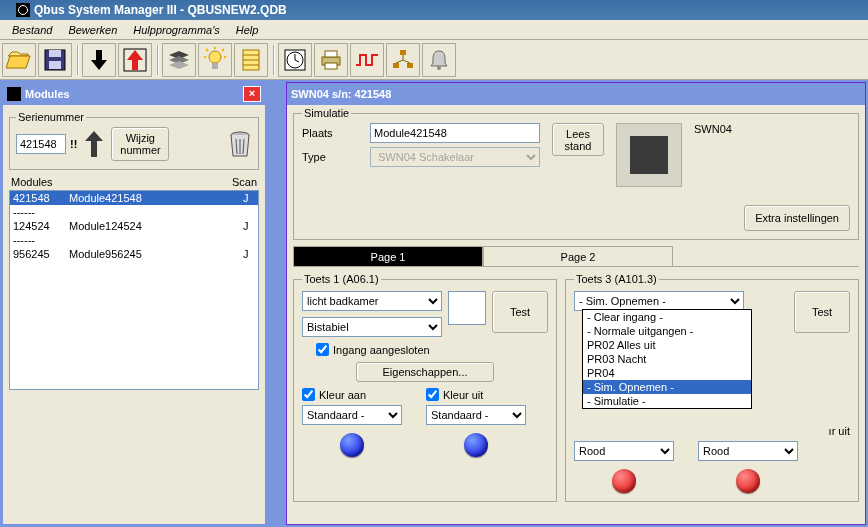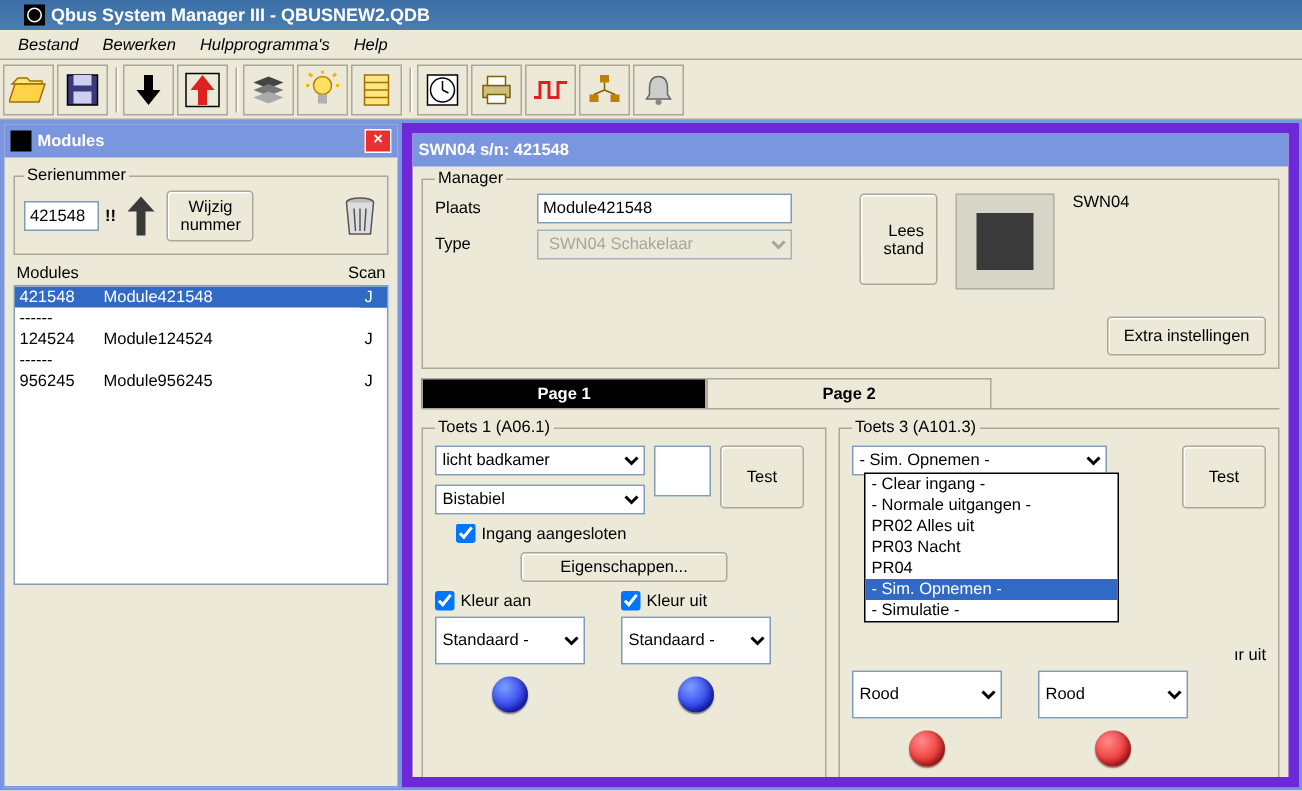--- a/index.html
+++ b/index.html
@@ -14,21 +14,21 @@
 
 .menubar { background: #ece9d8; height: 20px; display: flex; align-items: center; border-bottom: 1px solid #aca899; padding: 0 4px; font-style: italic; }
 .menubar span { padding: 2px 8px; cursor: pointer; }
 
 
 .toolbar { background: #ece9d8; height: 40px; display: flex; align-items: center; border-bottom: 1px solid #aca899; padding: 2px; }
 .tool { width: 34px; height: 34px; border: 1px solid #aca899; background: #ece9d8; margin-right: 2px; display: flex; align-items: center; justify-content: center; cursor: pointer; position: relative; }
 .tsep { width: 2px; height: 30px; border-left: 1px solid #aca899; border-right: 1px solid #fff; margin: 0 3px; }
 
 
-.main { display: flex; height: calc(527px - 80px); background: #7a96df; padding: 2px; gap: 2px; }
+.main { display: flex; height: calc(527px - 80px); background: #7a96df; padding: 2px; gap: 20px; }
 
 
 .modules-panel { width: 264px; background: #ece9d8; border: 1px solid #7a96df; display: flex; flex-direction: column; }
 .panel-title { background: #7a96df; color: #fff; height: 22px; display: flex; align-items: center; padding: 0 4px; font-weight: bold; font-size: 12px; }
 .panel-title .icon { width: 14px; height: 14px; background: #000; margin-right: 4px; }
 .panel-title .close { margin-left: auto; width: 18px; height: 16px; background: #e83030; border: 1px solid #fff; color: #fff; text-align: center; line-height: 13px; font-weight: bold; cursor: pointer; }
 .panel-body { padding: 6px; flex: 1; }
 
 fieldset.serienr { border: 1px solid #aca899; padding: 4px 6px 8px 6px; margin-bottom: 6px; }
 fieldset.serienr legend { font-size: 11px; padding: 0 2px; }
@@ -42,56 +42,56 @@
 .mod-header { display: flex; justify-content: space-between; padding: 0 2px 2px 2px; font-size: 11px; }
 .mod-list { border: 1px solid #7f9db9; background: #fff; height: 200px; font-family: 'Courier New', monospace; font-size: 12px; overflow: hidden; }
 .mod-row { display: flex; white-space: pre; }
 .mod-row.sel { background: #316ac5; color: #fff; }
 .mod-row .c1 { width: 56px; padding: 1px 3px; }
 .mod-row .c2 { flex: 1; padding: 1px 3px; }
 .mod-row .c3 { width: 18px; padding: 1px 3px; }
 .mod-row.sep .c1, .mod-row.sep .c2 { color: #000; }
 
 
-.right-panel { flex: 1; background: #ece9d8; border: 7px solid #6d28d9; display: flex; flex-direction: column; overflow: hidden; }
+.right-panel { flex: 1; background: #ece9d8; border: 1px solid #6d28d9; display: flex; flex-direction: column; overflow: hidden; }
 .right-body { padding: 0; flex: 1; overflow: hidden; }
 
 fieldset.algemeen { border: 1px solid #aca899; margin: 2px 6px 6px 6px; padding: 4px 8px 8px 8px; }
 fieldset.algemeen legend { padding: 0 2px; }
 .alg-row { display: flex; align-items: center; margin-bottom: 4px; gap: 8px; }
 .alg-label { width: 60px; }
 input.txt, select.sel { border: 1px solid #7f9db9; background: #fff; height: 20px; padding: 1px 3px; }
 input.txt { width: 170px; }
 select.sel { width: 170px; }
 select.dis { background: #ece9d8; color: #888; }
-.btn-big { width: 52px; height: 61px; display: flex; align-items: center; justify-content: center; text-align: right; margin-left: 33px; }
+.btn-big { width: 52px; height: 33px; display: flex; align-items: center; justify-content: center; text-align: center; }
 .mod-img { width: 66px; height: 64px; background: #d6d5c8; border: 1px solid #b0afa3; display: flex; align-items: center; justify-content: center; }
 .mod-img-inner { width: 38px; height: 38px; background: #3a3a3a; }
 .extra-btn { margin-left: auto; padding: 6px 10px; }
 
 
 .tabs { display: flex; margin: 0 6px; }
-.tab { flex: 0 0 190px; height: 20px; display: flex; align-items: center; justify-content: center; border: 1px solid #aca899; border-bottom: none; cursor: pointer; font-weight: bold; }
+.tab { flex: 0 0 190px; height: 20px; display: flex; align-items: center; justify-content: center; border: 1px solid #aca899; border-bottom: none; cursor: pointer; font-weight: normal; }
 .tab.active { background: #000; color: #fff; }
 .tab.inactive { background: #ece9d8; }
 
 .tab-content { border-top: 1px solid #aca899; margin: 0 6px; padding: 6px 0; display: flex; gap: 8px; }
 
 fieldset.toets { border: 1px solid #aca899; padding: 6px 8px 8px 8px; flex: 1; position: relative; }
 fieldset.toets legend { padding: 0 2px; }
 .toets-row { display: flex; align-items: flex-start; gap: 6px; margin-bottom: 6px; }
 select.wide { width: 140px; height: 20px; border: 1px solid #7f9db9; background: #fff; }
 .small-input { width: 38px; height: 34px; border: 1px solid #7f9db9; background: #fff; }
 .test-btn { width: 56px; height: 42px; }
 .chk { display: flex; align-items: center; gap: 4px; }
 .chk input { width: 13px; height: 13px; }
 .eig-btn { width: 138px; padding: 3px 0; }
 .kleur-row { display: flex; gap: 24px; }
 .kleur-col { display: flex; flex-direction: column; gap: 4px; }
-select.std { width: 100px; height: 32px; border: 1px solid #7f9db9; background: #fff; }
+select.std { width: 100px; height: 20px; border: 1px solid #7f9db9; background: #fff; }
 .color-dot { width: 24px; height: 24px; border-radius: 50%; margin: 4px auto 0 auto; box-shadow: inset -2px -2px 4px rgba(0,0,0,.4), 0 1px 1px rgba(0,0,0,.5); }
 .blue { background: radial-gradient(circle at 35% 30%, #7aa0ff, #0000e0); }
 .red { background: radial-gradient(circle at 35% 30%, #ff8a8a, #e00000); }
 
 
 .dropdown-open { position: absolute; top: 18px; left: 8px; width: 170px; background: #fff; border: 1px solid #000; z-index: 10; }
 .dropdown-open .opt { padding: 1px 4px; white-space: nowrap; }
 .dropdown-open .opt.sel { background: #316ac5; color: #fff; }
 select.disp { width: 170px; height: 20px; border: 1px solid #7f9db9; background: #fff; }
 
@@ -244,21 +244,21 @@
         </div>
     </div>
   </div>
 
   <div class="right-panel">
     <div class="panel-title">
       <span>SWN04 s/n: 421548</span>
     </div>
     <div class="right-body">
       <fieldset class="algemeen">
-        <legend>Manager</legend>
+        <legend>Simulatie</legend>
         <div style="display:flex;gap:12px;align-items:flex-start">
           <div style="flex:0 0 auto">
             <div class="alg-row">
               <span class="alg-label">Plaats</span>
               <input class="txt" value="Module421548" style="">
             </div>
             <div class="alg-row">
               <span class="alg-label">Type</span>
               <select class="sel dis" disabled=""><option>SWN04 Schakelaar</option></select>
             </div>

